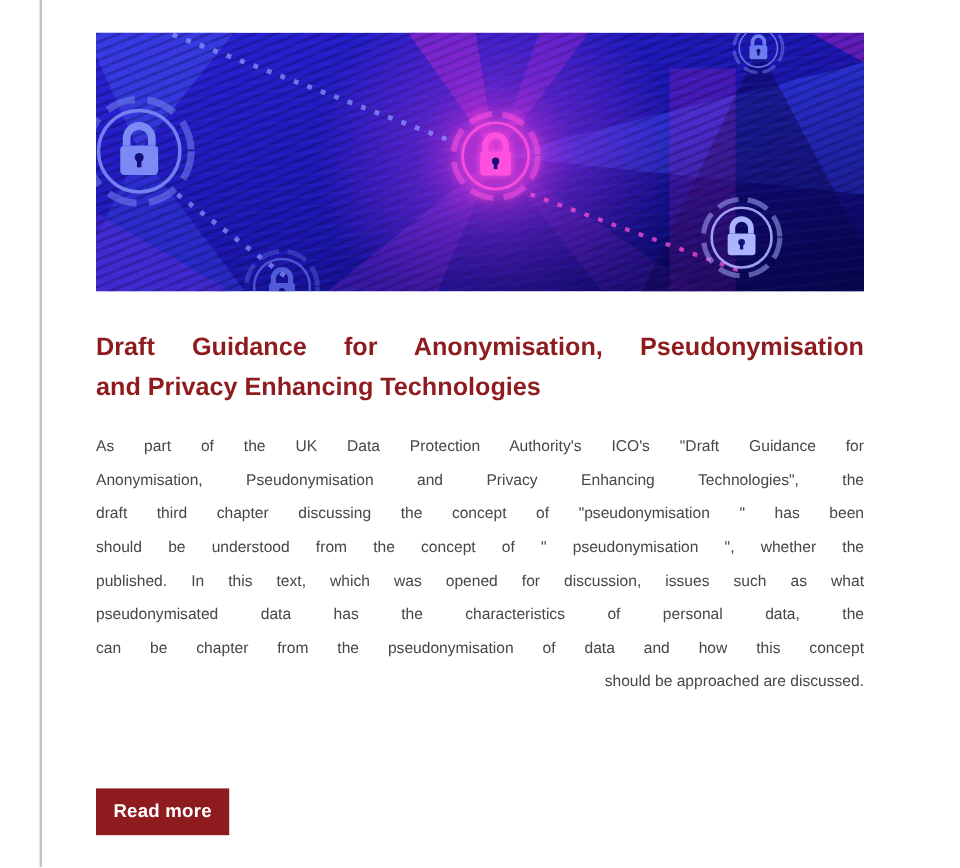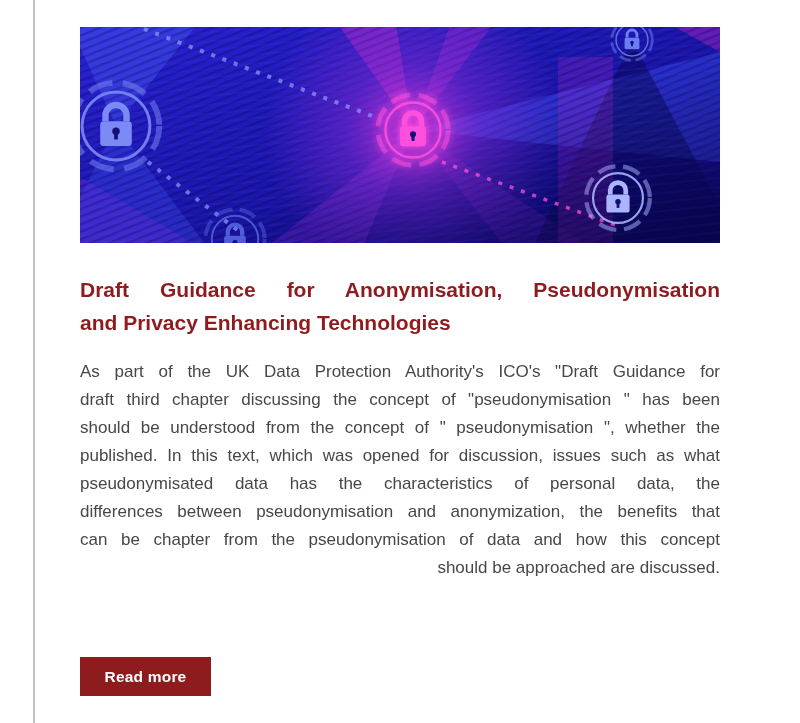--- a/index.html
+++ b/index.html
@@ -5,24 +5,24 @@
   html,body{margin:0;padding:0;background:#ffffff;}
   .page{position:relative;width:800px;height:723px;background:#ffffff;overflow:hidden;
         font-family:"Liberation Sans",sans-serif;}
   .divider{position:absolute;left:33px;top:0;width:2px;height:723px;background:#c4c4c4;}
   .hero{position:absolute;left:80px;top:27px;width:640px;height:216px;overflow:hidden;}
   .hero svg{display:block;}
   .title{position:absolute;left:80px;top:273px;width:640px;color:#8e1b1d;
          font-size:21px;font-weight:700;line-height:33px;}
   .title-line.just{text-align:justify;text-align-last:justify;}
   .body-text{position:absolute;left:80px;top:358px;width:640px;color:#474747;
-             font-size:17px;line-height:28px;}
+             font-size:13px;line-height:28px;}
   .body-line{text-align:justify;text-align-last:justify;}
   .body-line.last{text-align:right;text-align-last:auto;}
-  .read-more{position:absolute;left:80px;top:657px;width:131px;height:39px;
+  .read-more{position:absolute;left:80px;top:657px;width:111px;height:39px;
              background:#8e1b1d;color:#ffffff;font-weight:700;font-size:15.5px;
              letter-spacing:.2px;display:flex;align-items:center;justify-content:center;
              text-decoration:none;cursor:pointer;}
 </style>
 </head>
 <body>
 
 <div class="page">
 
   <div class="divider"></div>
@@ -99,24 +99,24 @@
     </svg>
   </figure>
 
   <h1 class="title" style="margin:0">
     <div class="title-line just">Draft Guidance for Anonymisation, Pseudonymisation</div>
     <div class="title-line">and Privacy Enhancing Technologies</div>
   </h1>
 
   <div class="body-text">
     <div class="body-line">As part of the UK Data Protection Authority's ICO's "Draft Guidance for</div>
+    <div class="body-line">Anonymisation, Pseudonymisation and Privacy Enhancing Technologies", the</div>
     <div class="body-line">draft third chapter discussing the concept of "pseudonymisation " has been</div>
     <div class="body-line">should be understood from the concept of " pseudonymisation ", whether the</div>
     <div class="body-line">published. In this text, which was opened for discussion, issues such as what</div>
     <div class="body-line">pseudonymisated data has the characteristics of personal data, the</div>
-    <div class="body-line">differences between pseudonymisation and anonymization, the benefits that</div>
     <div class="body-line">can be chapter from the pseudonymisation of data and how this concept</div>
     <div class="body-line last">should be approached are discussed.</div>
   </div>
 
   <a class="read-more">Read more</a>
 
 </div>
 
 </body></html>

